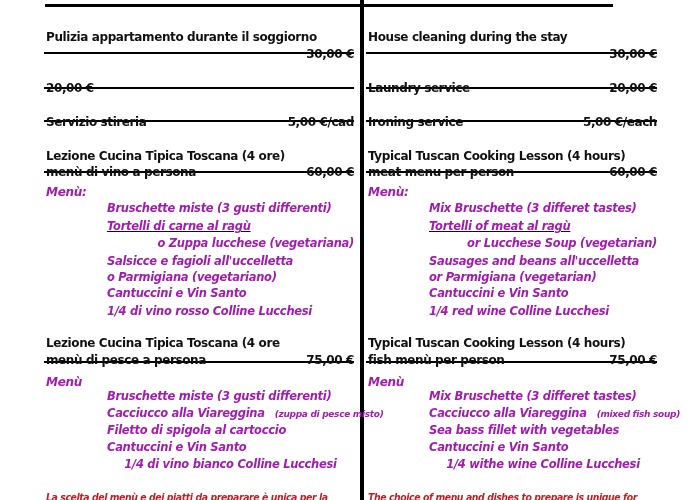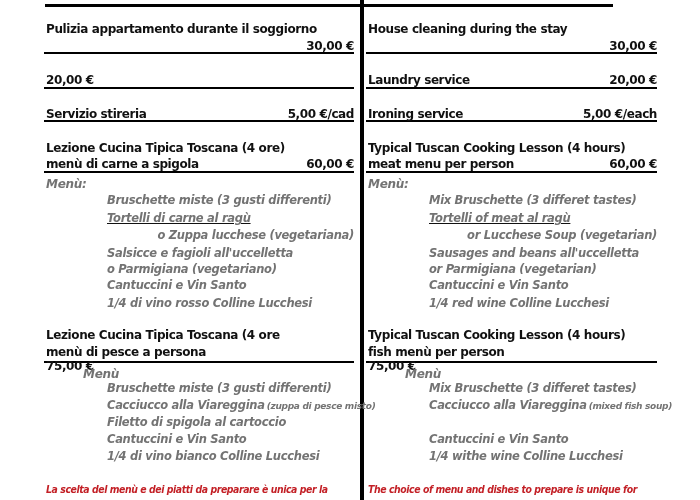--- a/index.html
+++ b/index.html
@@ -7,39 +7,39 @@
     width:700px;height:500px;overflow:hidden;background:#ffffff;position:relative;
     font-family:"DejaVu Sans", sans-serif;color:#111;
   }
   .page{position:absolute;inset:0;}
   .topline{position:absolute;left:45px;top:4px;width:568px;height:3px;background:#000;}
   .divider{position:absolute;left:360px;top:0;width:4px;height:500px;background:#000;}
   .hline{position:absolute;height:2px;background:#000;}
   .hline.l{left:44px;width:310px;}
   .hline.r{left:366px;width:291px;}
   .y52{top:52px;} .y87{top:87px;} .y120{top:120px;} .y171{top:171px;} .y361{top:361px;}
-  .col{position:absolute;top:4px;height:380px;}
+  .col{position:absolute;top:12px;height:380px;}
   .col.left{left:46px;width:308px;}
   .col.right{left:368px;width:289px;}
   .row{position:absolute;left:0;right:0;display:flex;justify-content:space-between;align-items:baseline;white-space:nowrap;}
   .svc,.price{font-weight:bold;font-size:12px;letter-spacing:-0.4px;color:#111;}
   .right-only{justify-content:flex-end;}
-  .blue{color:#737373;font-style:italic;font-weight:bold;}
+  .blue{color:#a21caf;font-style:italic;font-weight:bold;}
   .menu-label{font-size:12px;letter-spacing:-0.3px;}
   .item{font-size:11.5px;letter-spacing:-0.3px;padding-left:61px;}
   .item .item-small{font-size:9px;}
-  .item .item-small:not(:empty){margin-left:2px;}
+  .item .item-small:not(:empty){margin-left:10px;}
   .note{color:#c32026;font-style:italic;font-weight:bold;font-size:11px;letter-spacing:-0.5px;transform:scaleX(0.85);transform-origin:0 50%;white-space:nowrap;}
   
   .t18{top:18px;} .t35{top:35px;} .t69{top:69px;} .t103{top:103px;}
   .t137{top:137px;} .t153{top:153px;} .t173{top:173px;}
   .t189{top:189px;} .t207{top:207px;text-decoration:underline;} .t224{top:224px;justify-content:flex-end;} .t242{top:242px;align-items:center;}
   .t258{top:258px;} .t274{top:274px;} .t292{top:292px;text-align:right;}
-  .t324{top:324px;align-items:flex-end;} .t341{top:341px;flex-direction:column;} .t363{top:363px;margin-left:37px;}
-  .t377{top:377px;} .t394{top:394px;} .t411{top:411px;} .t428{top:428px;} .t445{top:445px;}
+  .t324{top:324px;align-items:flex-end;} .t341{top:341px;} .t363{top:363px;}
+  .t377{top:377px;} .t394{top:394px;} .t411{top:411px;} .t428{top:428px;} .t445{top:445px;justify-content:center;}
   .t479{top:479px;} .t496{top:496px;}
 </style>
 </head>
 <body>
 
 <div class="page">
 
   <div class="topline"></div>
   <div class="divider"></div>
 
@@ -67,21 +67,21 @@
     </div>
     <div class="row t103">
       <span class="svc">Servizio stireria</span>
       <span class="price">5,00 €/cad</span>
     </div>
 
     <div class="row t137">
         <span class="svc">Lezione Cucina Tipica Toscana (4 ore)</span>
       </div>
     <div class="row t153">
-      <span class="svc">menù di carne a spigola</span>
+      <span class="svc">menù di vino a persona</span>
       <span class="price">60,00 €</span>
     </div>
     <div class="row t173">
         <span class="blue menu-label">Menù:</span>
       </div>
 
     <div class="row t189">
         <span class="blue item"><span>Bruschette miste (3 gusti differenti)</span><span class="item-small"></span></span>
       </div>
     <div class="row t207">
@@ -198,20 +198,23 @@
     <div class="row t363">
         <span class="blue menu-label">Menù</span>
       </div>
 
     <div class="row t377">
         <span class="blue item"><span>Mix Bruschette (3 differet tastes)</span><span class="item-small"></span></span>
       </div>
     <div class="row t394">
         <span class="blue item"><span>Cacciucco alla Viareggina</span><span class="item-small">(mixed fish soup)</span></span>
       </div>
+    <div class="row t411">
+        <span class="blue item"><span>Sea bass fillet with vegetables</span><span class="item-small"></span></span>
+      </div>
     <div class="row t428">
         <span class="blue item"><span>Cantuccini e Vin Santo</span><span class="item-small"></span></span>
       </div>
     <div class="row t445">
         <span class="blue item"><span>1/4 withe wine Colline Lucchesi</span><span class="item-small"></span></span>
       </div>
 
     <div class="row t479">
         <span class="note">The choice of menu and dishes to prepare is unique for</span>
       </div>

